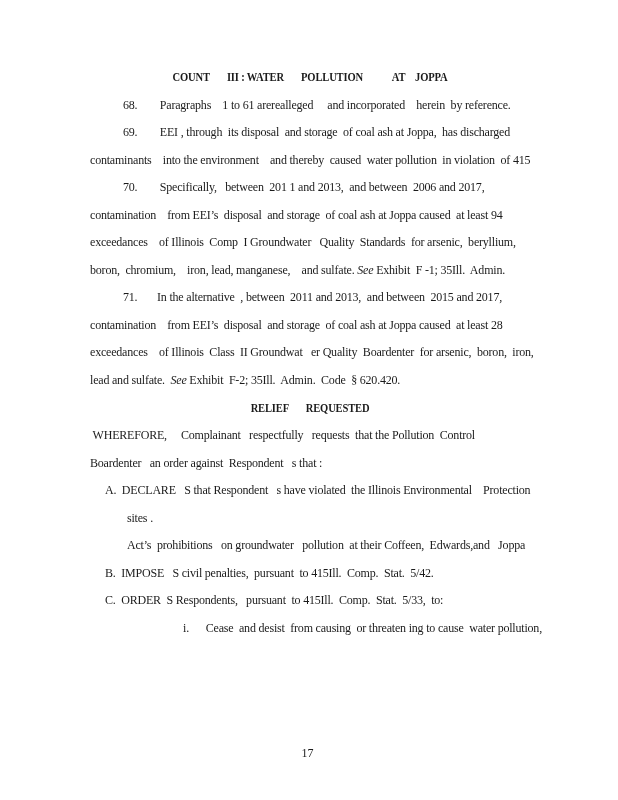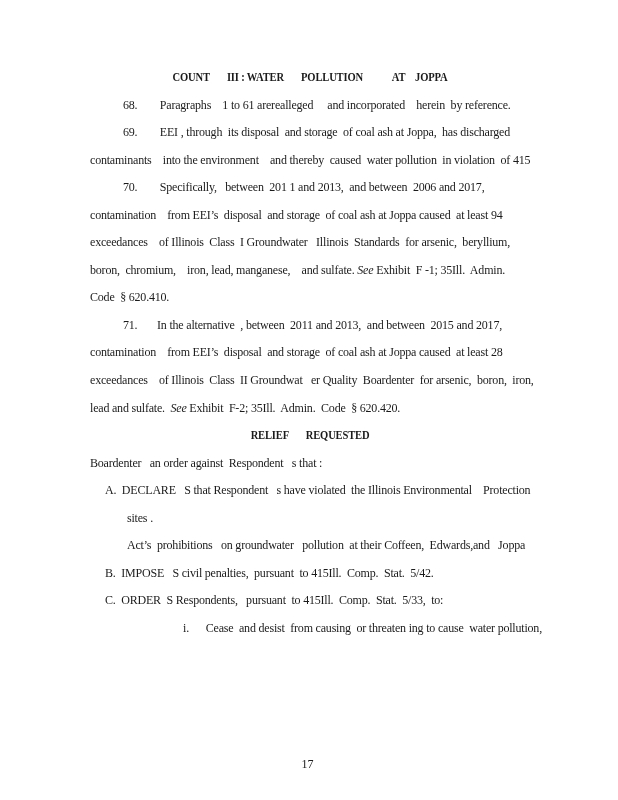--- a/index.html
+++ b/index.html
@@ -43,49 +43,48 @@
   em { font-style: italic; }
   .page-number {
     position: absolute;
     top: 740px;
     left: 0;
     width: 615px;
     text-align: center;
     font-size: 12px;
     line-height: 27.55px;
     color: #1b1b1b;
-    margin-top: 11px;
   }
 </style>
 </head>
 <body>
 
 <div class="page" style="background: rgb(255, 255, 255); color: rgb(27, 27, 27);">
   <div class="content">
 
     <div class="line heading">COUNT       III : WATER       POLLUTION            AT    JOPPA</div>
 
     <div class="line first-indent">68.        Paragraphs    1 to 61 arerealleged     and incorporated    herein  by reference.</div>
 
     <div class="line first-indent">69.        EEI , through  its disposal  and storage  of coal ash at Joppa,  has discharged</div>
     <div class="line">contaminants    into the environment    and thereby  caused  water pollution  in violation  of 415</div>
 
     <div class="line first-indent">70.        Specifically,   between  201 1 and 2013,  and between  2006 and 2017,</div>
     <div class="line">contamination    from EEI’s  disposal  and storage  of coal ash at Joppa caused  at least 94</div>
-    <div class="line">exceedances    of Illinois  Class  I Groundwater   Illinois  Standards  for arsenic,  beryllium,</div>
+    <div class="line">exceedances    of Illinois  Comp  I Groundwater   Quality  Standards  for arsenic,  beryllium,</div>
     <div class="line"><span>boron,  chromium,    iron, lead, manganese,    and sulfate. </span><em>See</em><span> Exhibit  F -1; 35Ill.  Admin.</span></div>
-    <div class="line">Code  § 620.410.</div>
 
     <div class="line first-indent">71.       In the alternative  , between  2011 and 2013,  and between  2015 and 2017,</div>
     <div class="line">contamination    from EEI’s  disposal  and storage  of coal ash at Joppa caused  at least 28</div>
     <div class="line">exceedances    of Illinois  Class  II Groundwat   er Quality  Boardenter  for arsenic,  boron,  iron,</div>
     <div class="line"><span>lead and sulfate.  </span><em>See</em><span> Exhibit  F-2; 35Ill.  Admin.  Code  § 620.420.</span></div>
 
     <div class="line heading">RELIEF       REQUESTED</div>
 
+    <div class="line"> WHEREFORE,     Complainant   respectfully   requests  that the Pollution  Control</div>
     <div class="line">Boardenter   an order against  Respondent   s that :</div>
 
     <div class="line item">A.  DECLARE   S that Respondent   s have violated  the Illinois Environmental    Protection</div>
     <div class="line item-cont">sites .</div>
     <div class="line item-cont">Act’s  prohibitions   on groundwater   pollution  at their Coffeen,  Edwards,and   Joppa</div>
 
     <div class="line item">B.  IMPOSE   S civil penalties,  pursuant  to 415Ill.  Comp.  Stat.  5/42.</div>
 
     <div class="line item">C.  ORDER  S Respondents,   pursuant  to 415Ill.  Comp.  Stat.  5/33,  to:</div>
 

